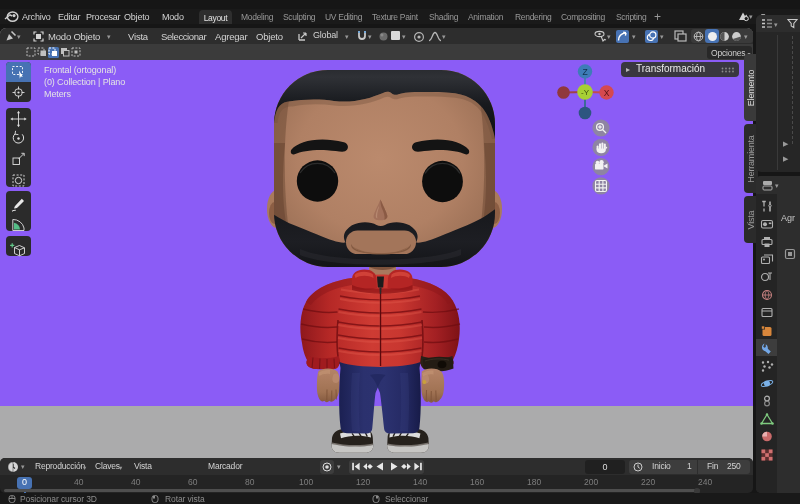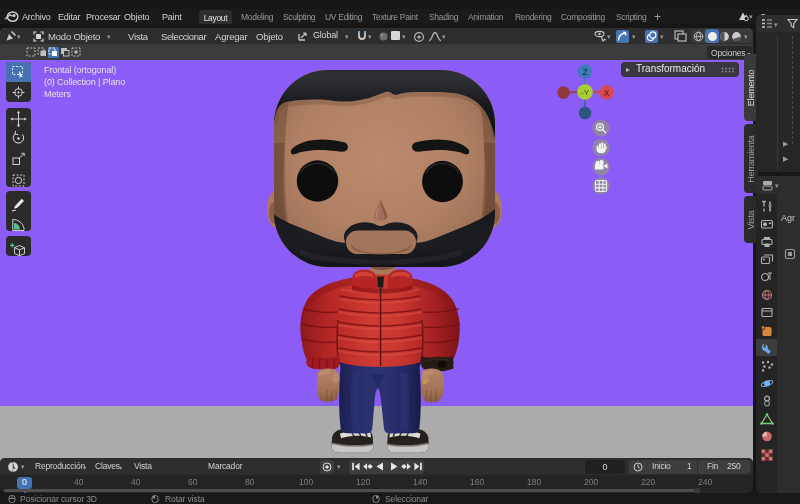--- a/index.html
+++ b/index.html
@@ -18,21 +18,21 @@
 
     <svg class="abs" style="left:4px;top:1px" width="15" height="13" viewBox="0 0 15 13">
       <ellipse cx="8.6" cy="6.6" rx="5.3" ry="4.6" fill="none" stroke="#cfcfcf" stroke-width="1.4"></ellipse>
       <circle cx="10" cy="5.6" r="1.6" fill="#cfcfcf"></circle>
       <path d="M1 9 L6 4.8 L8 6" stroke="#cfcfcf" stroke-width="1.5" fill="none"></path>
     </svg>
     <div class="abs txt" style="left:22px;top:3px">Archivo</div>
     <div class="abs txt" style="left:58px;top:3px">Editar</div>
     <div class="abs txt" style="left:86px;top:3px">Procesar</div>
     <div class="abs txt" style="left:124px;top:3px">Objeto</div>
-    <div class="abs txt" style="left:162px;top:3px">Paint</div>
+    <div class="abs txt" style="left:162px;top:3px">Modo</div>
 
     <div class="abs" style="left:199px;top:1px;width:33px;height:14px;background:#2e2e2e;border-radius:4px 4px 0 0;color:#e2e2e2;font-size:8.5px;letter-spacing:-0.3px;text-align:center;padding-top:2.5px">Layout</div>
     <div class="abs txt dim" style="left:241px;top:3px;font-size:8.5px;letter-spacing:-0.3px">Modeling</div>
     <div class="abs txt dim" style="left:283px;top:3px;font-size:8.5px;letter-spacing:-0.3px">Sculpting</div>
     <div class="abs txt dim" style="left:325px;top:3px;font-size:8.5px;letter-spacing:-0.3px">UV Editing</div>
     <div class="abs txt dim" style="left:372px;top:3px;font-size:8.5px;letter-spacing:-0.3px">Texture Paint</div>
     <div class="abs txt dim" style="left:429px;top:3px;font-size:8.5px;letter-spacing:-0.3px">Shading</div>
     <div class="abs txt dim" style="left:468px;top:3px;font-size:8.5px;letter-spacing:-0.3px">Animation</div>
     <div class="abs txt dim" style="left:515px;top:3px;font-size:8.5px;letter-spacing:-0.3px">Rendering</div>
     <div class="abs txt dim" style="left:561px;top:3px;font-size:8.5px;letter-spacing:-0.3px">Compositing</div>

